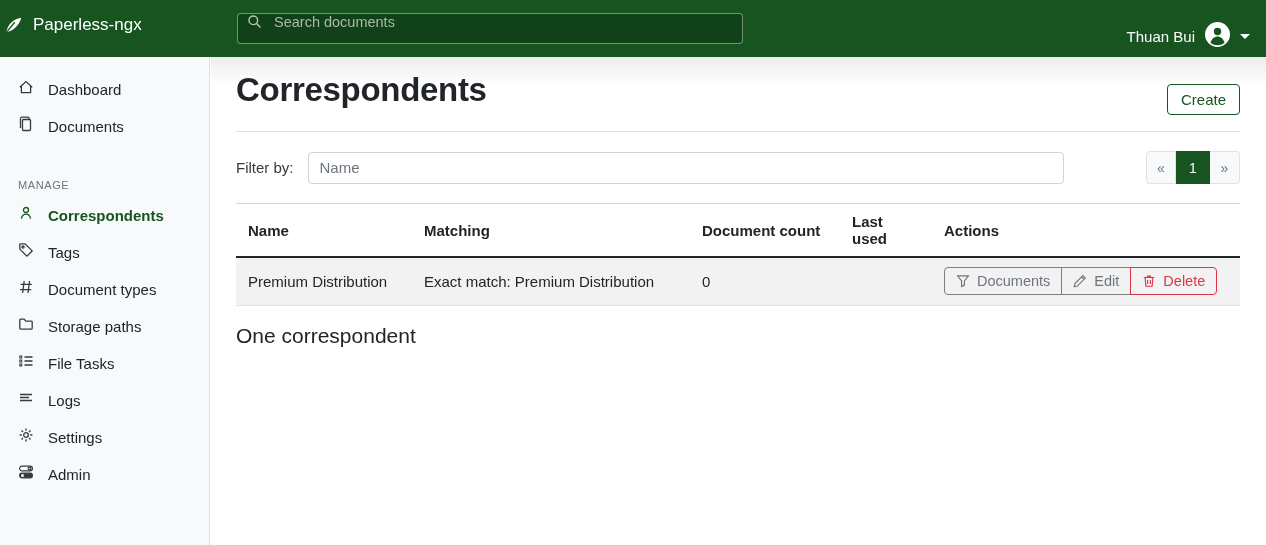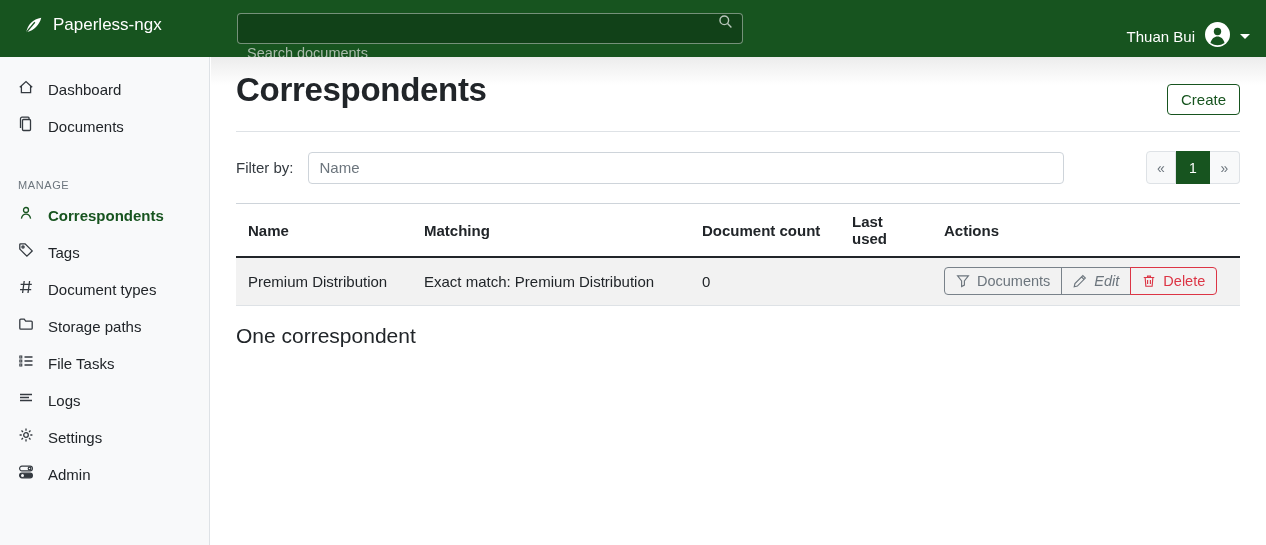--- a/index.html
+++ b/index.html
@@ -10,31 +10,31 @@
     color: #212529;
     position: relative;
   }
 
   
   .navbar {
     position: absolute; top: 0; left: 0; width: 1266px; height: 57px;
     background: #17541f; color: #ffffff;
   }
   .brand {
-    position: absolute; left: 22px; top: 14px;
+    position: absolute; left: 2px; top: 14px;
     display: flex; align-items: center; gap: 9px;
     font-size: 17px; color: #fff; cursor: pointer;
   }
   .brand svg { display: block; }
   .nav-search {
     position: absolute; left: 237px; top: 13px; width: 506px; height: 31px;
     background: rgba(0,0,0,0.22);
     border: 1px solid rgba(255,255,255,0.42);
     border-radius: 4px;
-    display: flex; align-items: flex-end; padding: 0 9px; gap: 12px; flex-direction: column;
+    display: flex; align-items: flex-start; padding: 0 9px; gap: 12px;
   }
   .nav-search svg { flex: none; color: #b9c7bb; }
   .nav-search input {
     background: transparent; border: none; outline: none;
     color: #d7ded8; font-size: 14.5px; width: 100%;
     font-family: "Liberation Sans", sans-serif;
   }
   .nav-search input::placeholder { color: #a9bbab; opacity: 1; }
   .nav-user {
     position: absolute; right: 16px; top: 8px; height: 57px;
@@ -120,21 +120,21 @@
   .col-count { width: 150px; } .col-last { width: 92px; }
 
   .btn-group { display: inline-flex; }
   .abtn {
     display: inline-flex; align-items: center; gap: 7px;
     font-size: 14.5px; padding: 5px 11px; background: transparent;
     border: 1px solid #7f8argb; cursor: pointer;
     font-family: "Liberation Sans", sans-serif;
   }
   .abtn.secondary { color: #6c757d; border: 1px solid #79828a; }
-  .abtn.secondary + .abtn.secondary { margin-left: -1px; font-style: italic; }
+  .abtn.secondary + .abtn.secondary { margin-left: -1px; }
   .abtn.first { border-radius: 4px 0 0 4px; }
   .abtn.danger {
     color: #dc3545; border: 1px solid #dc3545;
     border-radius: 0 4px 4px 0; margin-left: -1px;
     position: relative; z-index: 1;
   }
   .abtn svg { display: block; }
 
   .summary { margin-top: 18px; font-size: 21px; color: #212529; }
 </style>

